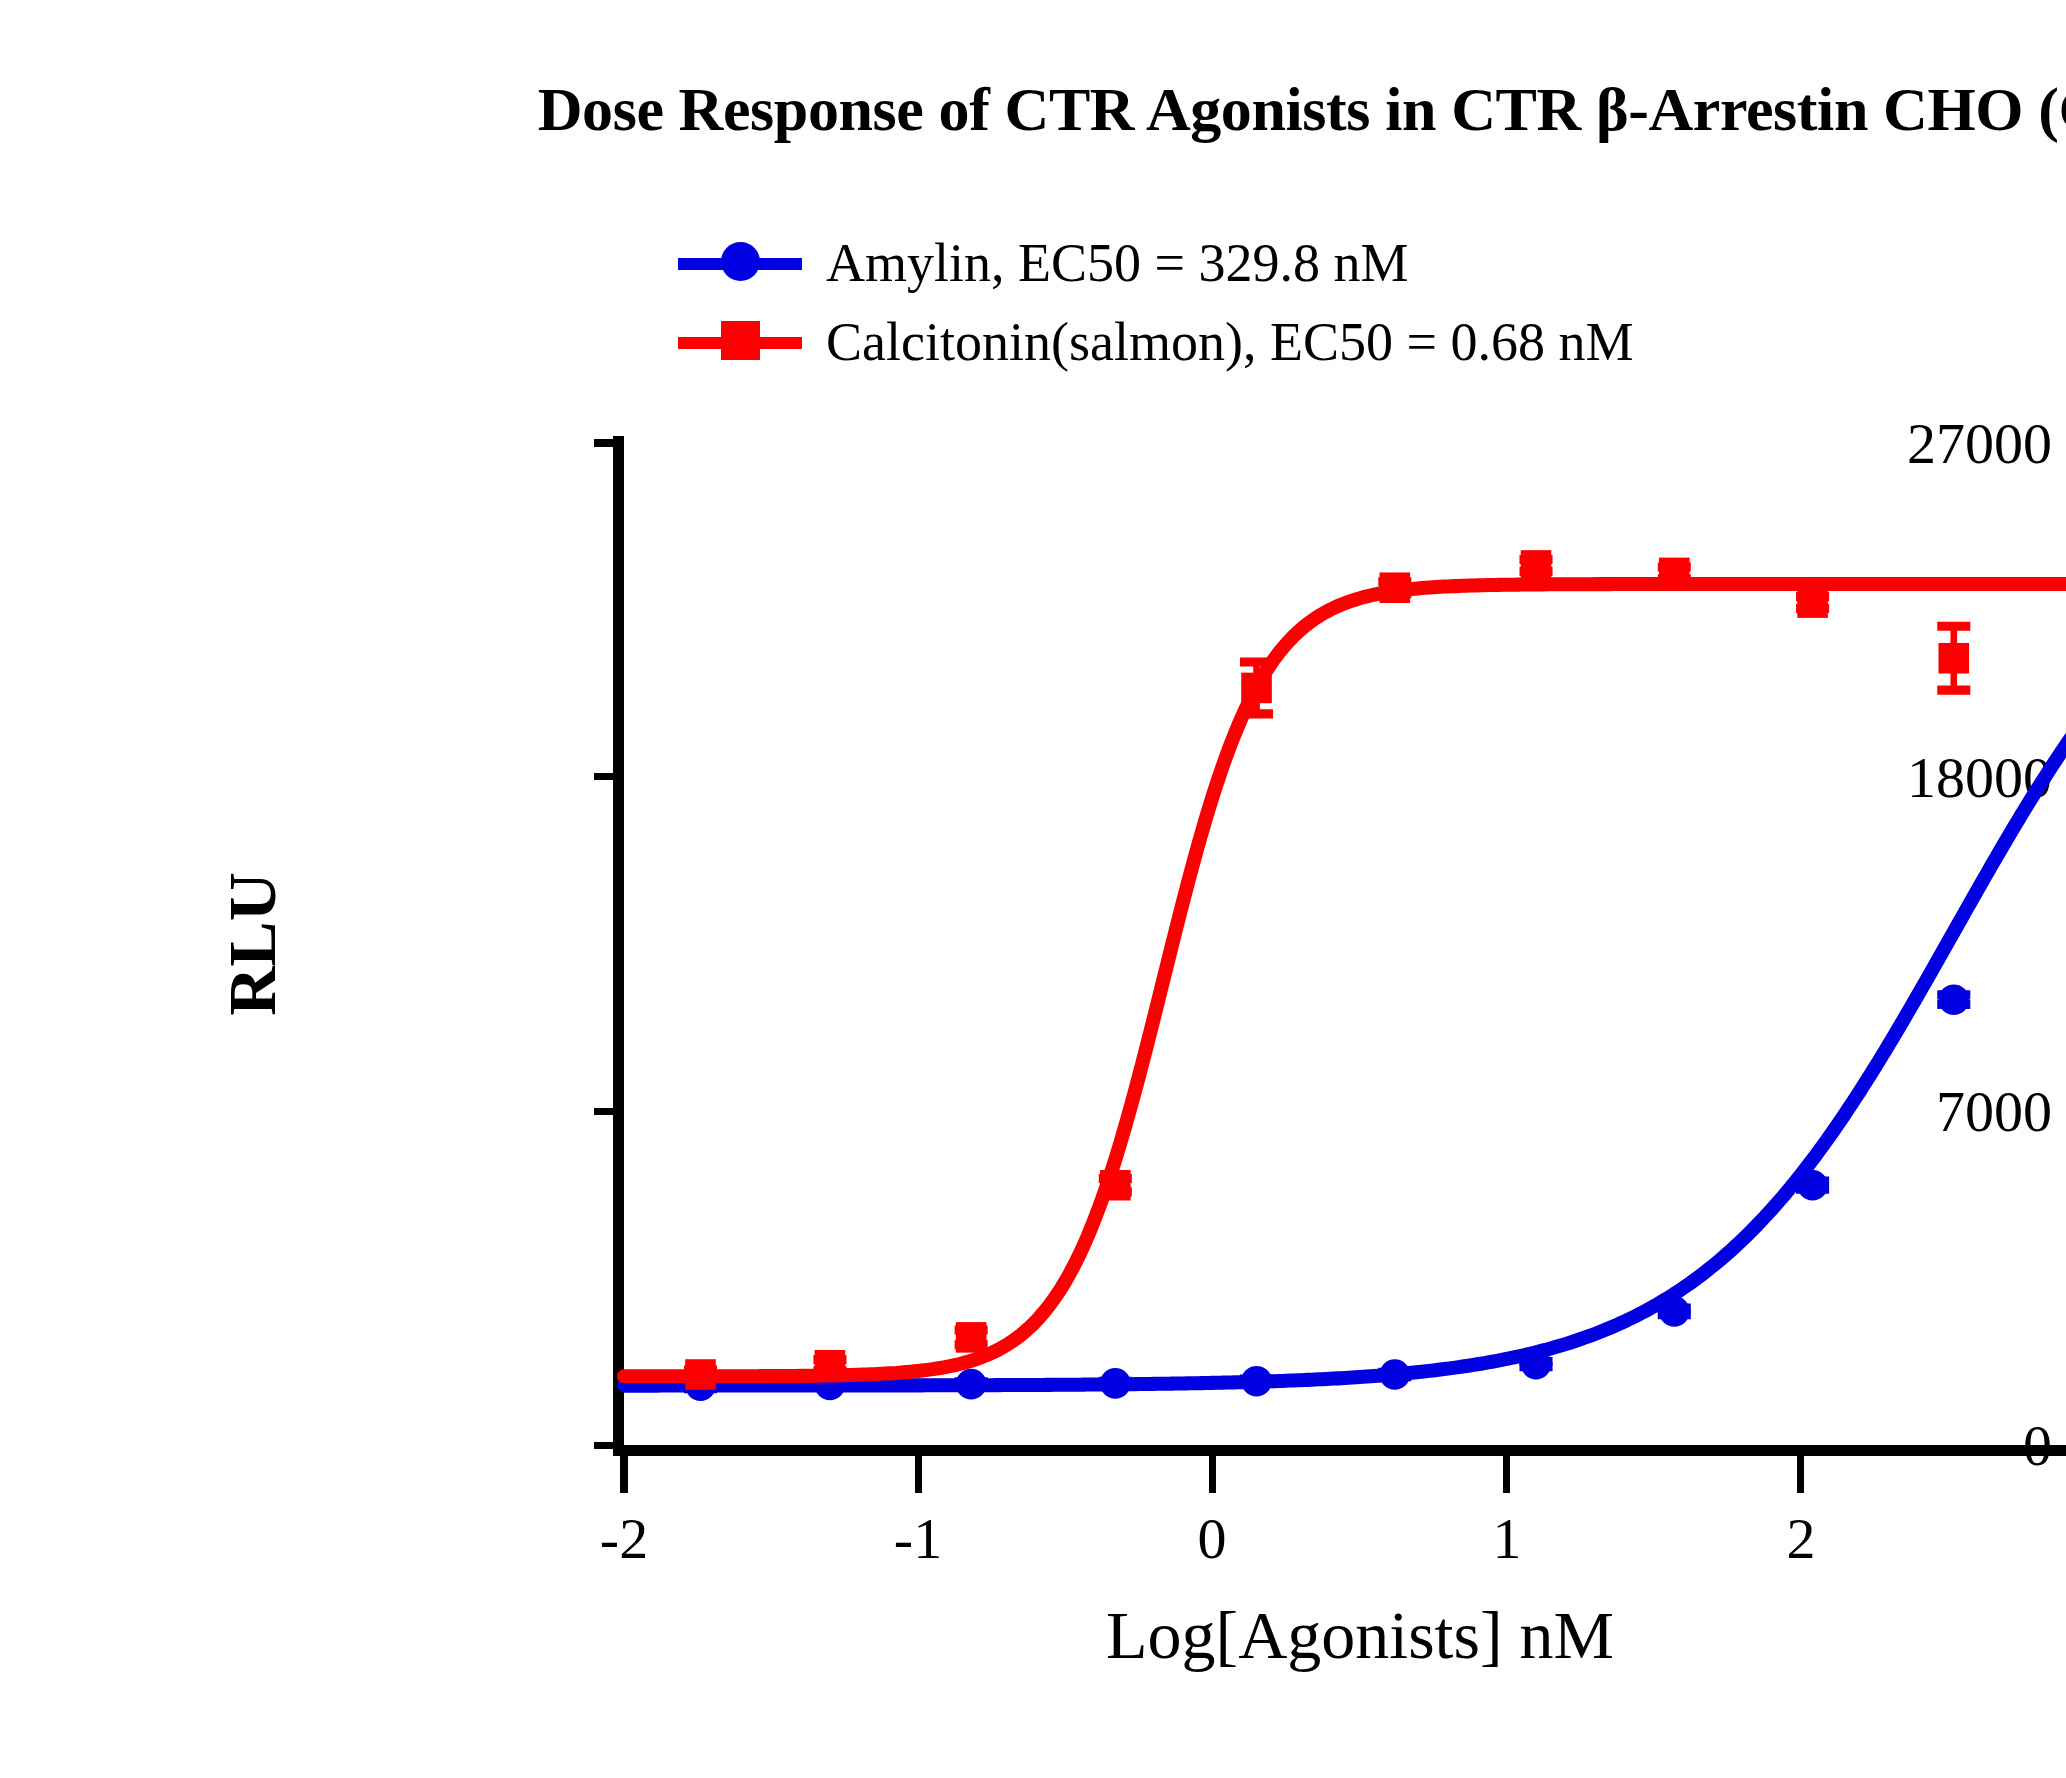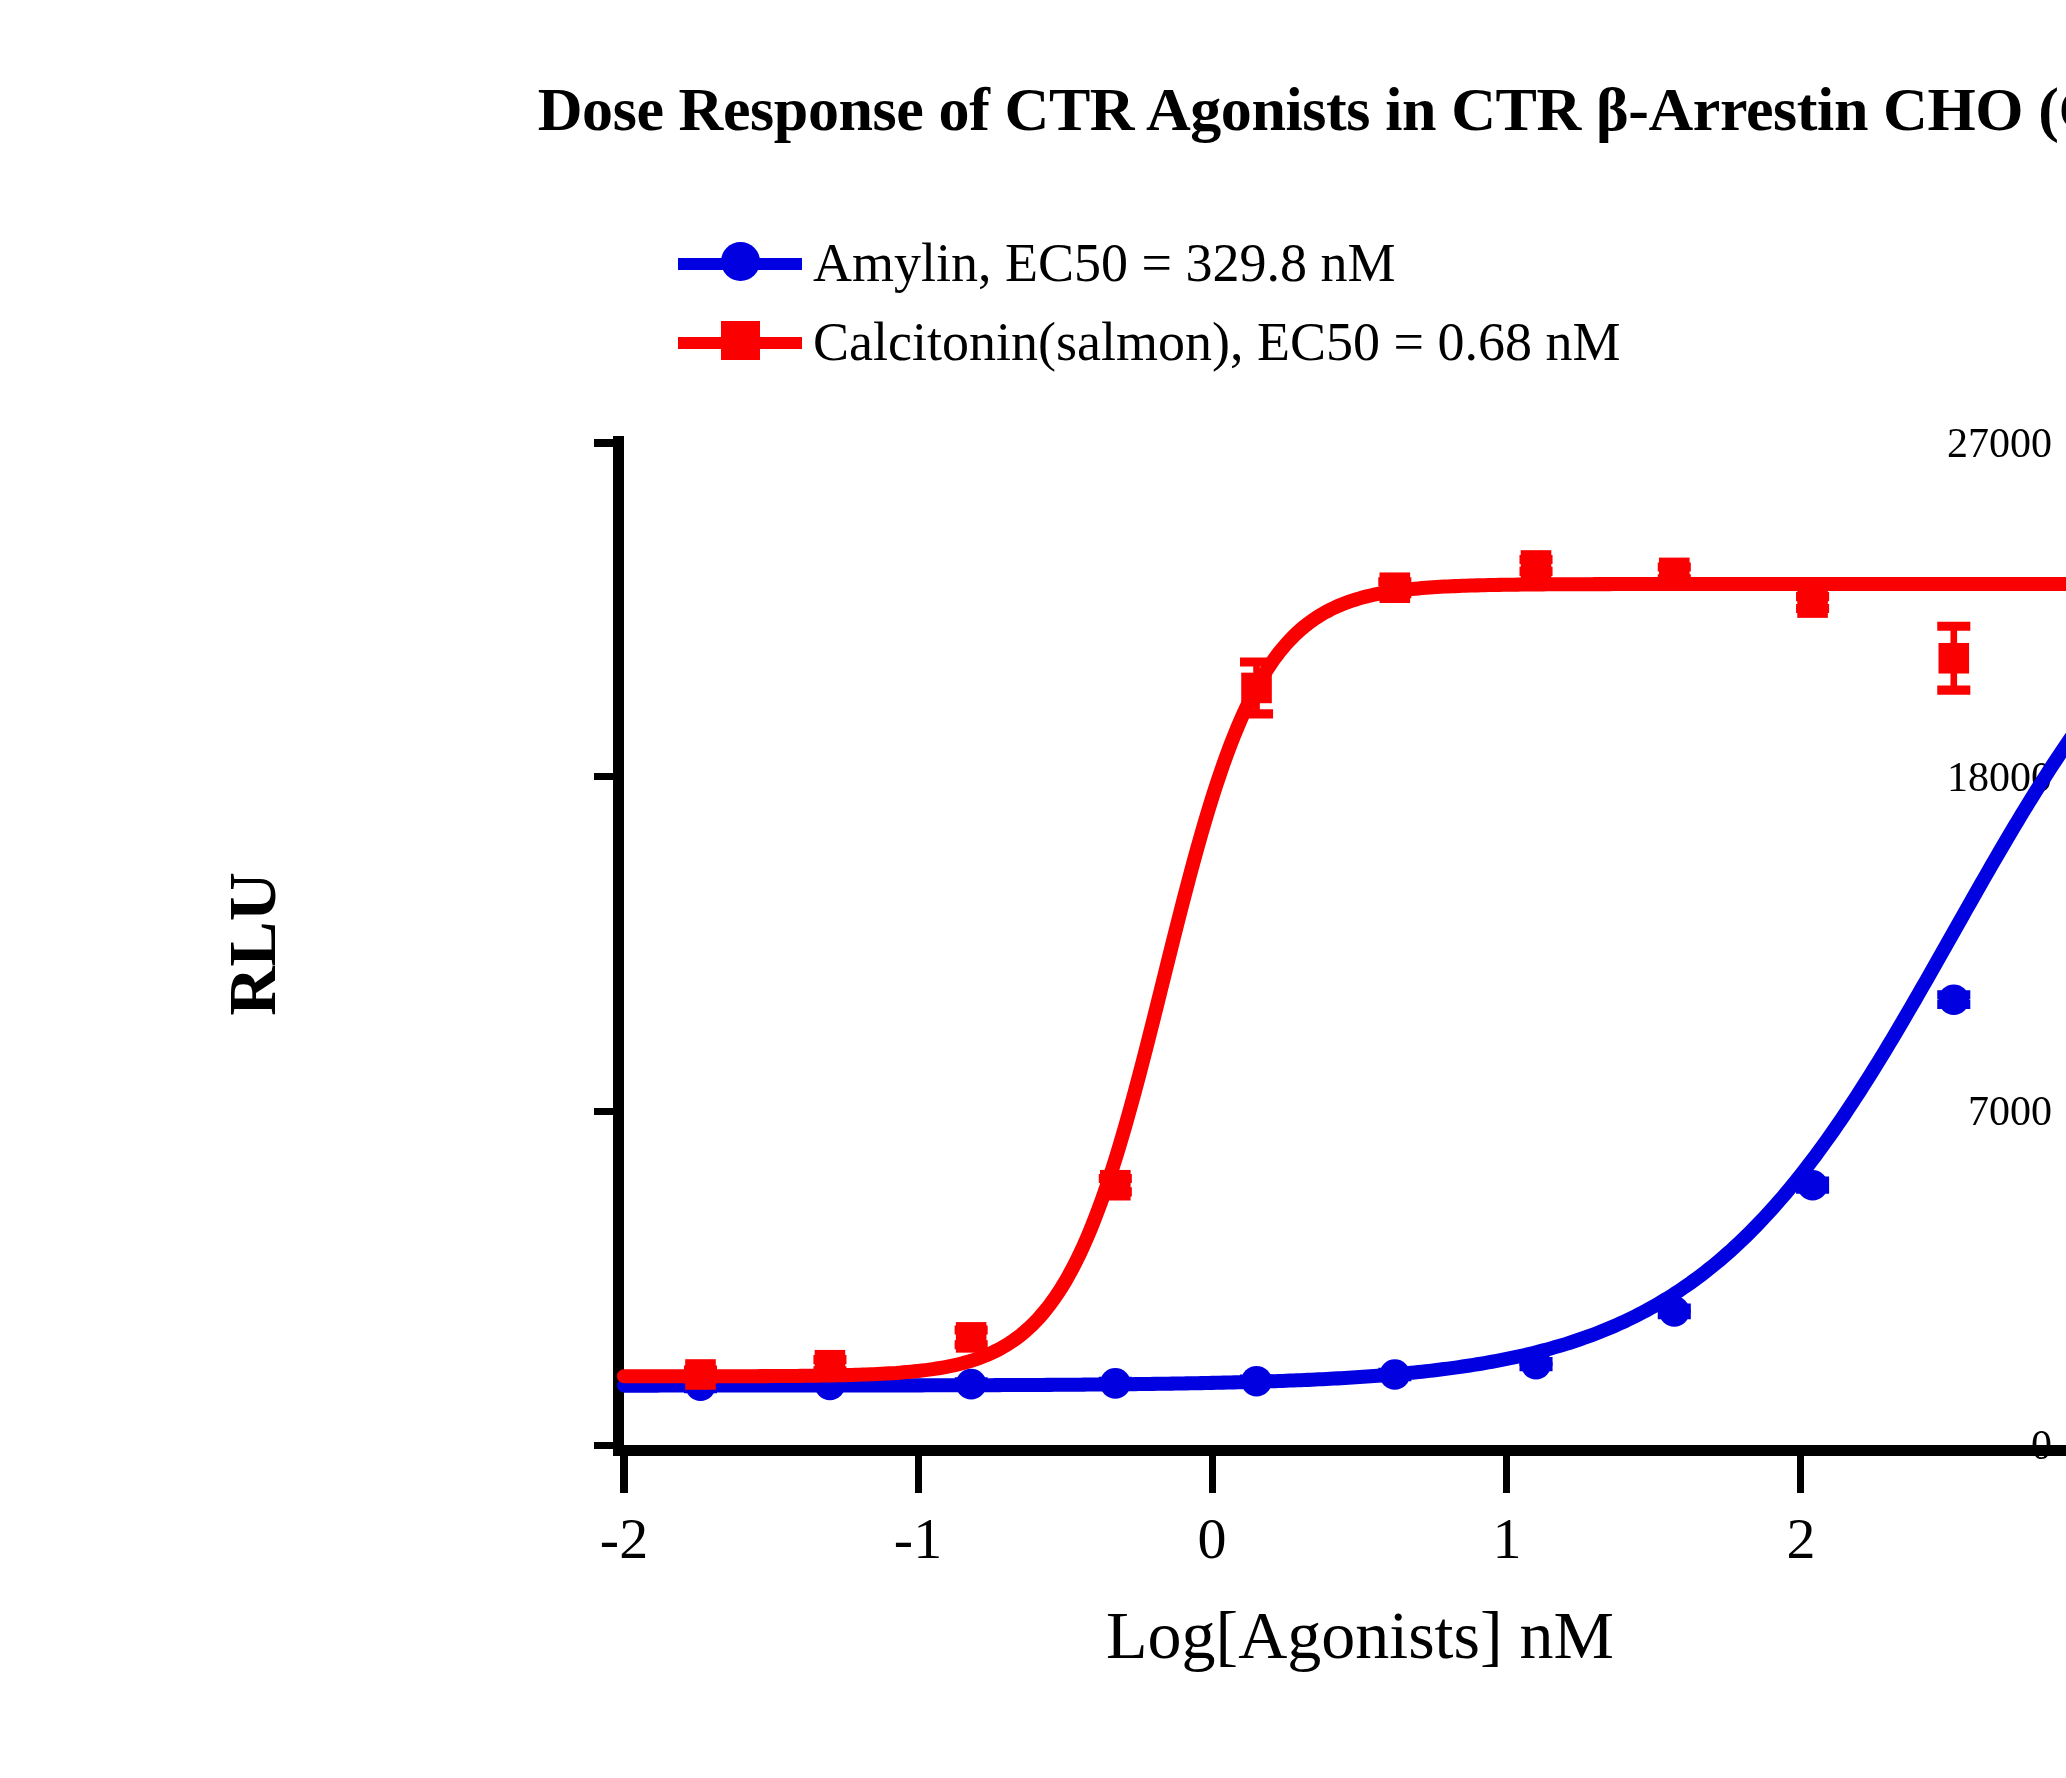--- a/index.html
+++ b/index.html
@@ -11,30 +11,30 @@
     text-align:center; font-weight:bold; font-size:62px;
     letter-spacing:-0.4px; white-space:nowrap;
   }
 
   .legend{position:absolute; left:678px; top:223px; width:1653px;}
   .legend-row{display:flex; align-items:center; height:79px;}
   .legend-key{width:124px; height:41px; position:relative; flex:0 0 124px;}
   .legend-line{position:absolute; left:0; top:15.7px; width:124px; height:12.4px;}
   .legend-mark{position:absolute; left:43px; top:0px; width:39px; height:39px;}
   .mk-circle{border-radius:50%;}
-  .legend-label{font-size:54px; margin-left:11px; white-space:nowrap; line-height:1;}
+  .legend-label{font-size:54px; margin-left:24px; white-space:nowrap; line-height:1;}
 
   
   .plot{position:absolute; left:624px; top:443px; width:1471px; height:1002px;}
   .axis-y{position:absolute; left:-10.7px; top:-7.4px; width:10.7px; height:1017px; background:#000;}
   .axis-x{position:absolute; left:-10.7px; top:1002px; width:1486px; height:10.7px; background:#000;}
 
   .ytick{position:absolute; right:100%; width:30px; height:7.4px; background:#000;}
   .ytick-lab{position:absolute; right:43px; transform:translateY(-50%);
-             font-size:42px; white-space:nowrap; text-align:center;}
+             font-size:58px; white-space:nowrap; text-align:center;}
   .xtick{position:absolute; top:1013px; width:7.4px; height:37px; background:#000;}
   .xtick-lab{position:absolute; top:1062px; transform:translateX(-50%);
              font-size:58px; white-space:nowrap;}
 
   .ylabel{position:absolute; left:-372px; top:501px;
           transform:translate(-50%,-50%) rotate(-90deg);
           font-size:68px; font-weight:bold; white-space:nowrap;}
   .xlabel{position:absolute; left:736px; top:1153px; transform:translateX(-50%);
           font-size:68px; font-weight:normal; white-space:nowrap;}
 

